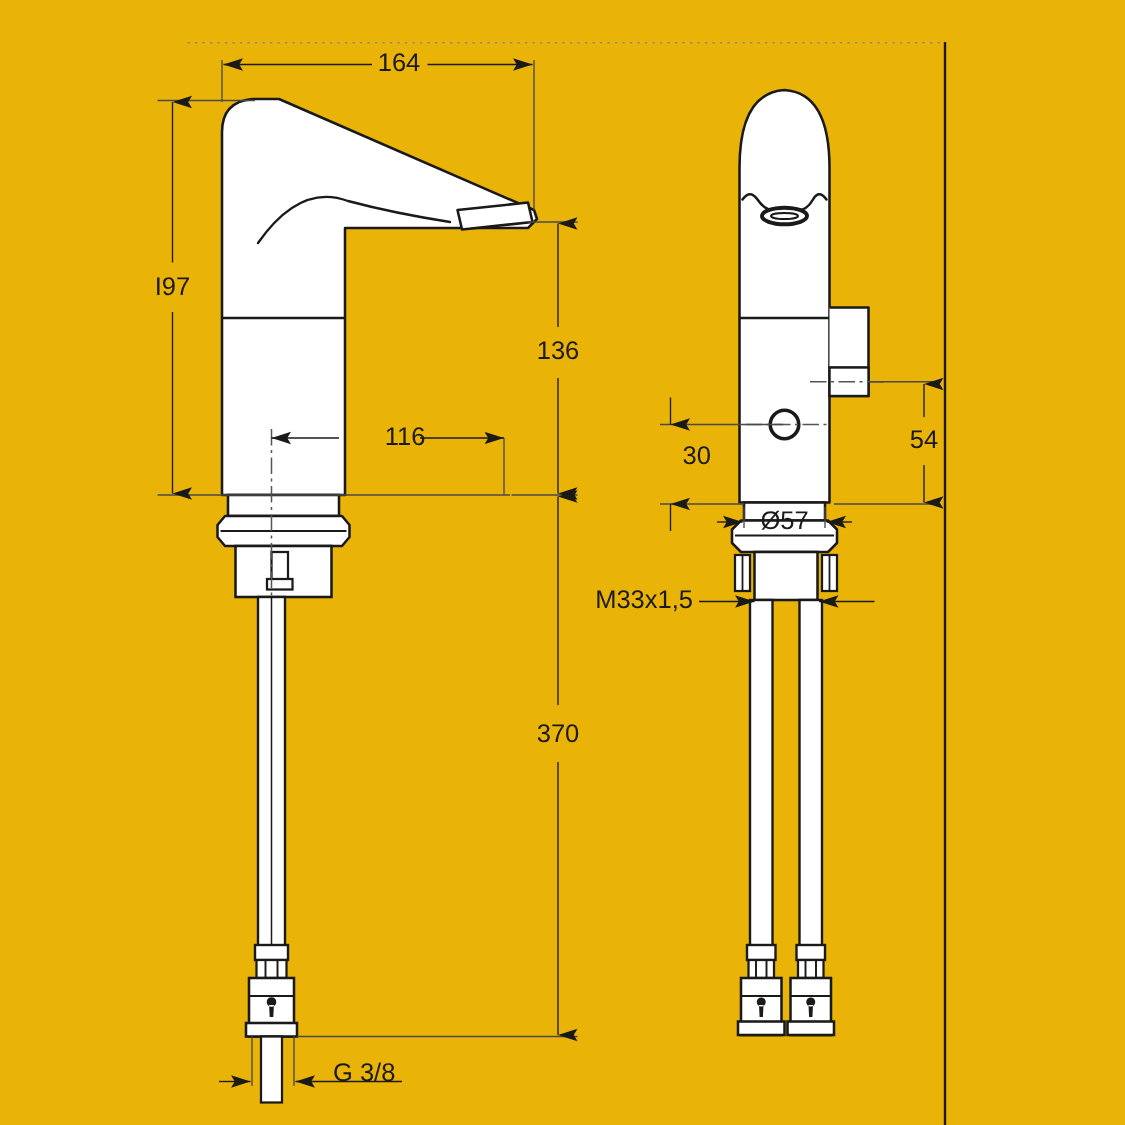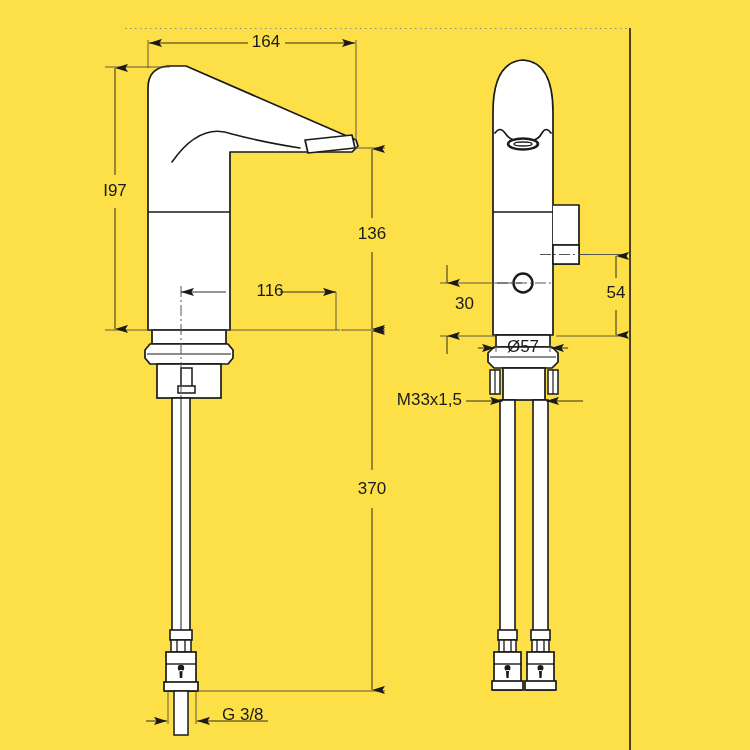--- a/index.html
+++ b/index.html
@@ -4,21 +4,21 @@
 <style>
   html, body {
     margin: 0;
     padding: 0;
     background: #ffffff;
   }
   #sheet {
     position: relative;
     width: 750px;
     height: 750px;
-    background: #fde047;
+    background: #eab308;
     font-family: "Liberation Sans", sans-serif;
     overflow: hidden;
   }
   #sheet svg {
     position: absolute;
     left: 0;
     top: 0;
     width: 750px;
     height: 750px;
   }

